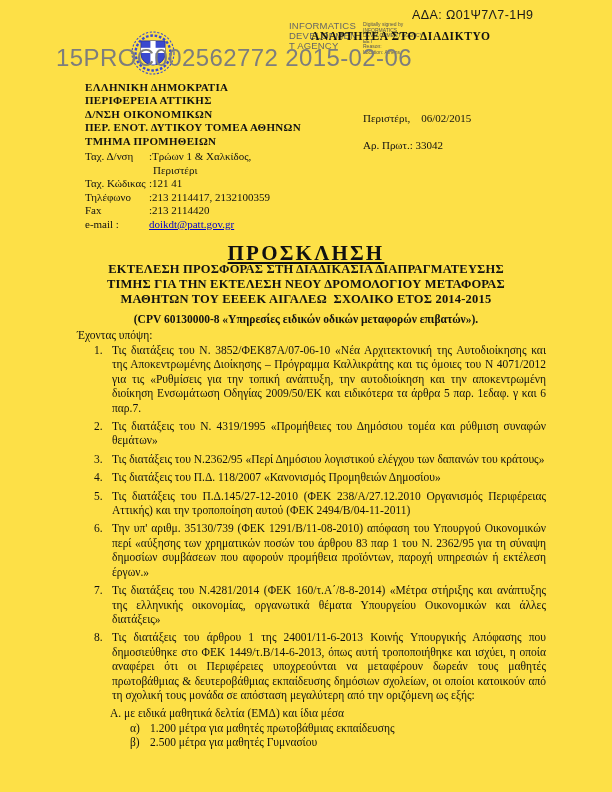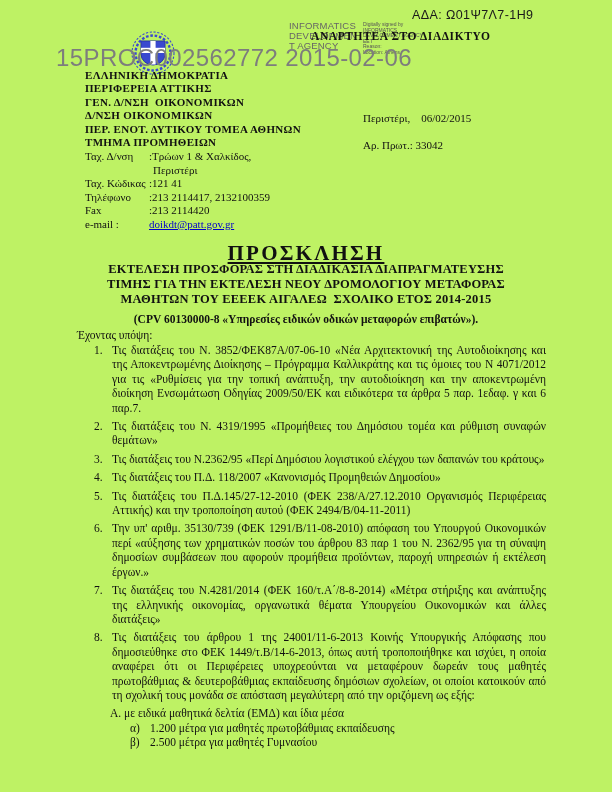--- a/index.html
+++ b/index.html
@@ -1,18 +1,18 @@
 <!DOCTYPE html>
 <html><head>
 <meta charset="utf-8">
 <style>
   html,body{margin:0;padding:0;background:#e8e8e8;}
   .page{
     position:relative;width:612px;height:792px;margin:0 auto;
-    background:#bef264;overflow:hidden;color:#111;
+    background:#fde047;overflow:hidden;color:#111;
     font-family:"Liberation Serif", serif;
   }
   
   .ada{
     position:absolute;left:412px;top:8px;
     font-family:"Liberation Sans", sans-serif;
     font-size:12.5px;letter-spacing:.4px;color:#1a1a1a;white-space:pre;
   }
   
   .stamp{position:absolute;left:289px;top:21px;width:170px;}
@@ -32,21 +32,21 @@
   }
   
   .emblem{position:absolute;left:128px;top:26px;z-index:2;}
   
   .watermark{
     position:absolute;left:56px;top:44px;z-index:5;
     font-family:"Liberation Sans", sans-serif;
     font-size:24px;color:#7d7d7d;letter-spacing:.4px;white-space:pre;
   }
   
-  .org{position:absolute;left:85px;top:69px;z-index:4;}
+  .org{position:absolute;left:85px;top:81px;z-index:4;}
   .org-line{font-weight:bold;font-size:11px;line-height:13.4px;letter-spacing:.3px;white-space:pre;}
   .place-date{position:absolute;left:363px;top:112px;font-size:11px;white-space:pre;}
   .protocol{position:absolute;left:363px;top:139px;font-size:11px;white-space:pre;}
   .contact{position:absolute;left:85px;top:150px;font-size:11px;}
   .contact-row{display:flex;line-height:13.6px;}
   .contact-label{width:64px;white-space:pre;}
   .contact-value{white-space:pre;}
   .email-link{color:#0000cc;text-decoration:underline;cursor:pointer;}
   
   .title-block{position:absolute;left:0;top:245px;width:612px;text-align:center;z-index:3;}
@@ -84,21 +84,20 @@
       <rect x="22.4" y="15" width="5.2" height="23.5" fill="#ffffff"></rect>
       <rect x="13" y="21.8" width="24" height="5.2" fill="#ffffff"></rect>
     </svg>
   </div>
 
   <div class="watermark">15PROC002562772 2015-02-06</div>
 
   <div class="org">
     <div class="org-line">ΕΛΛΗΝΙΚΗ ΔΗΜΟΚΡΑΤΙΑ</div>
     <div class="org-line">ΠΕΡΙΦΕΡΕΙΑ ΑΤΤΙΚΗΣ</div>
-    <div class="org-line">ΓΕΝ. Δ/ΝΣΗ  ΟΙΚΟΝΟΜΙΚΩΝ</div>
     <div class="org-line">Δ/ΝΣΗ ΟΙΚΟΝΟΜΙΚΩΝ</div>
     <div class="org-line">ΠΕΡ. ΕΝΟΤ. ΔΥΤΙΚΟΥ ΤΟΜΕΑ ΑΘΗΝΩΝ</div>
     <div class="org-line">ΤΜΗΜΑ ΠΡΟΜΗΘΕΙΩΝ</div>
   </div>
 
   <div class="place-date">Περιστέρι,    06/02/2015</div>
   <div class="protocol">Αρ. Πρωτ.: 33042</div>
 
   <div class="contact">
     <div class="contact-row">

